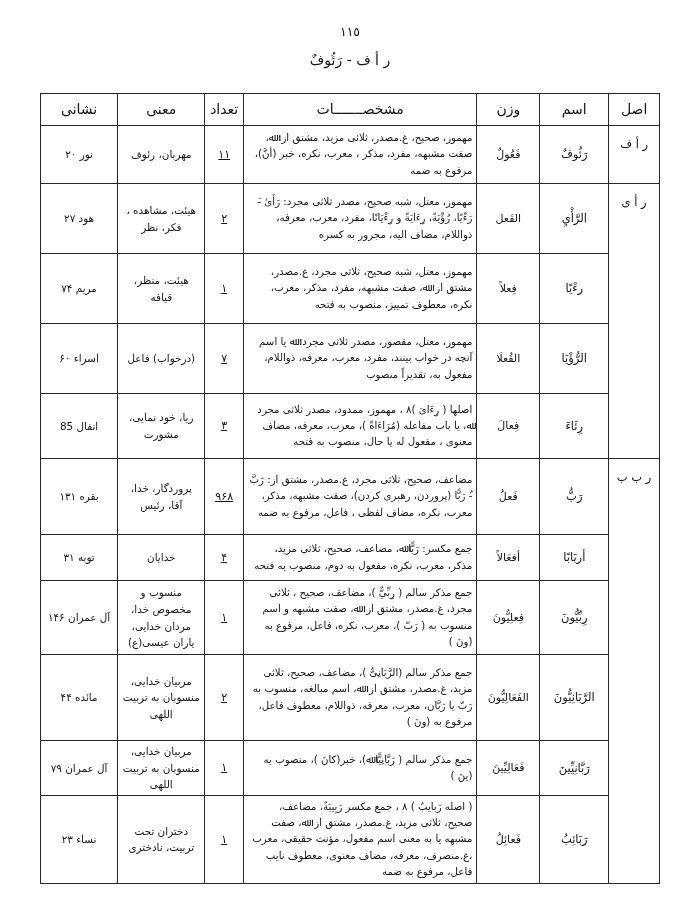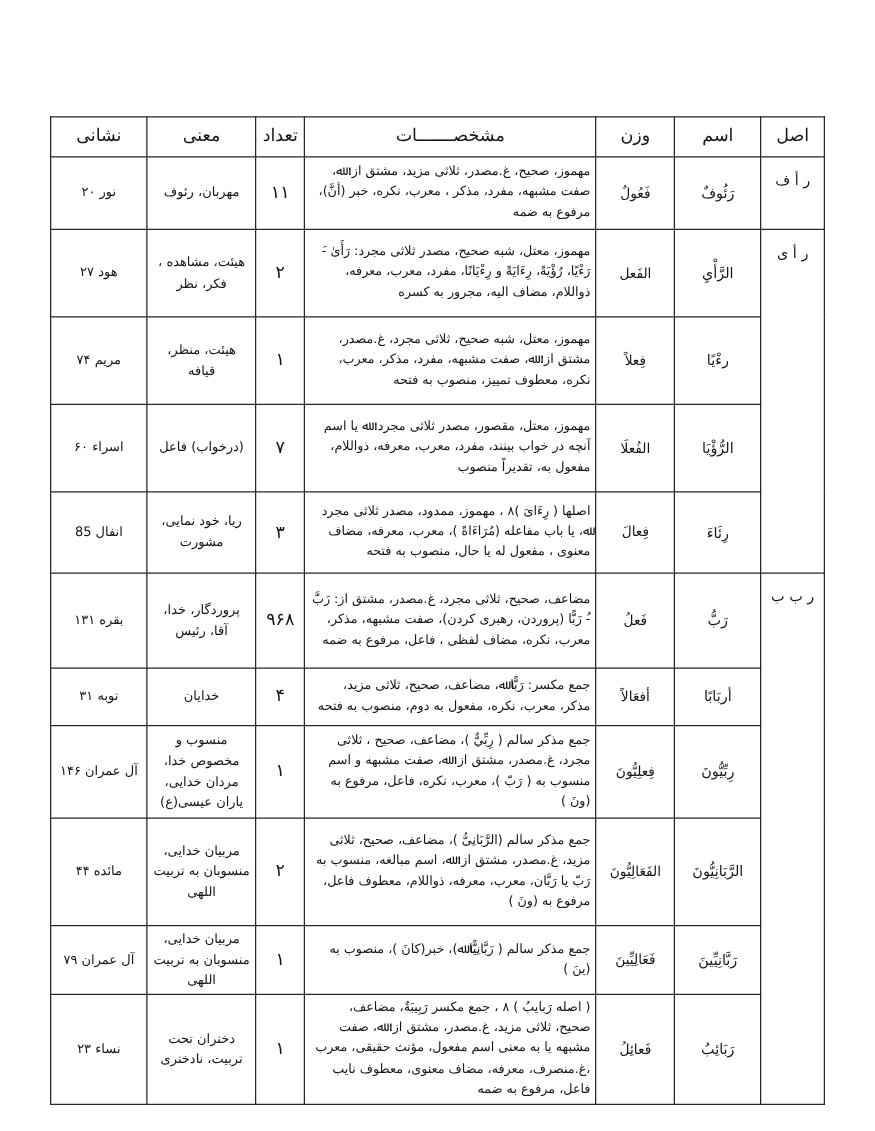--- a/index.html
+++ b/index.html
@@ -33,29 +33,31 @@
   col.c-esm  { width:68px; }
   col.c-vazn { width:62px; }
   col.c-mosh { width:230px; }
   col.c-tedad{ width:38px; }
   col.c-mani { width:86px; }
   col.c-nesh { width:76px; }
   td.asl  { vertical-align:top; padding-top:9px; font-size:11.5px; }
   td.esm  { font-size:11.5px; }
   td.vazn { font-size:11px; }
   td.mosh { font-size:10.2px;text-align:right; }
-  td.tedad{ font-size:14px; }
+  td.tedad{ font-size:11px;text-decoration:underline; }
   td.mani { font-size:10.4px; }
   td.nesh { font-size:10.4px; }
 </style>
 </head>
 <body>
 
 <div class="page">
 
+  <div class="page-number">١١٥</div>
+  <div class="page-title">ر أ ف - رَئُوفٌ</div>
 
   <div class="table-wrap">
     <table class="morph" dir="rtl">
       <colgroup>
         <col class="c-asl">
           <col class="c-esm">
           <col class="c-vazn">
           <col class="c-mosh">
         <col class="c-tedad">
           <col class="c-mani">

